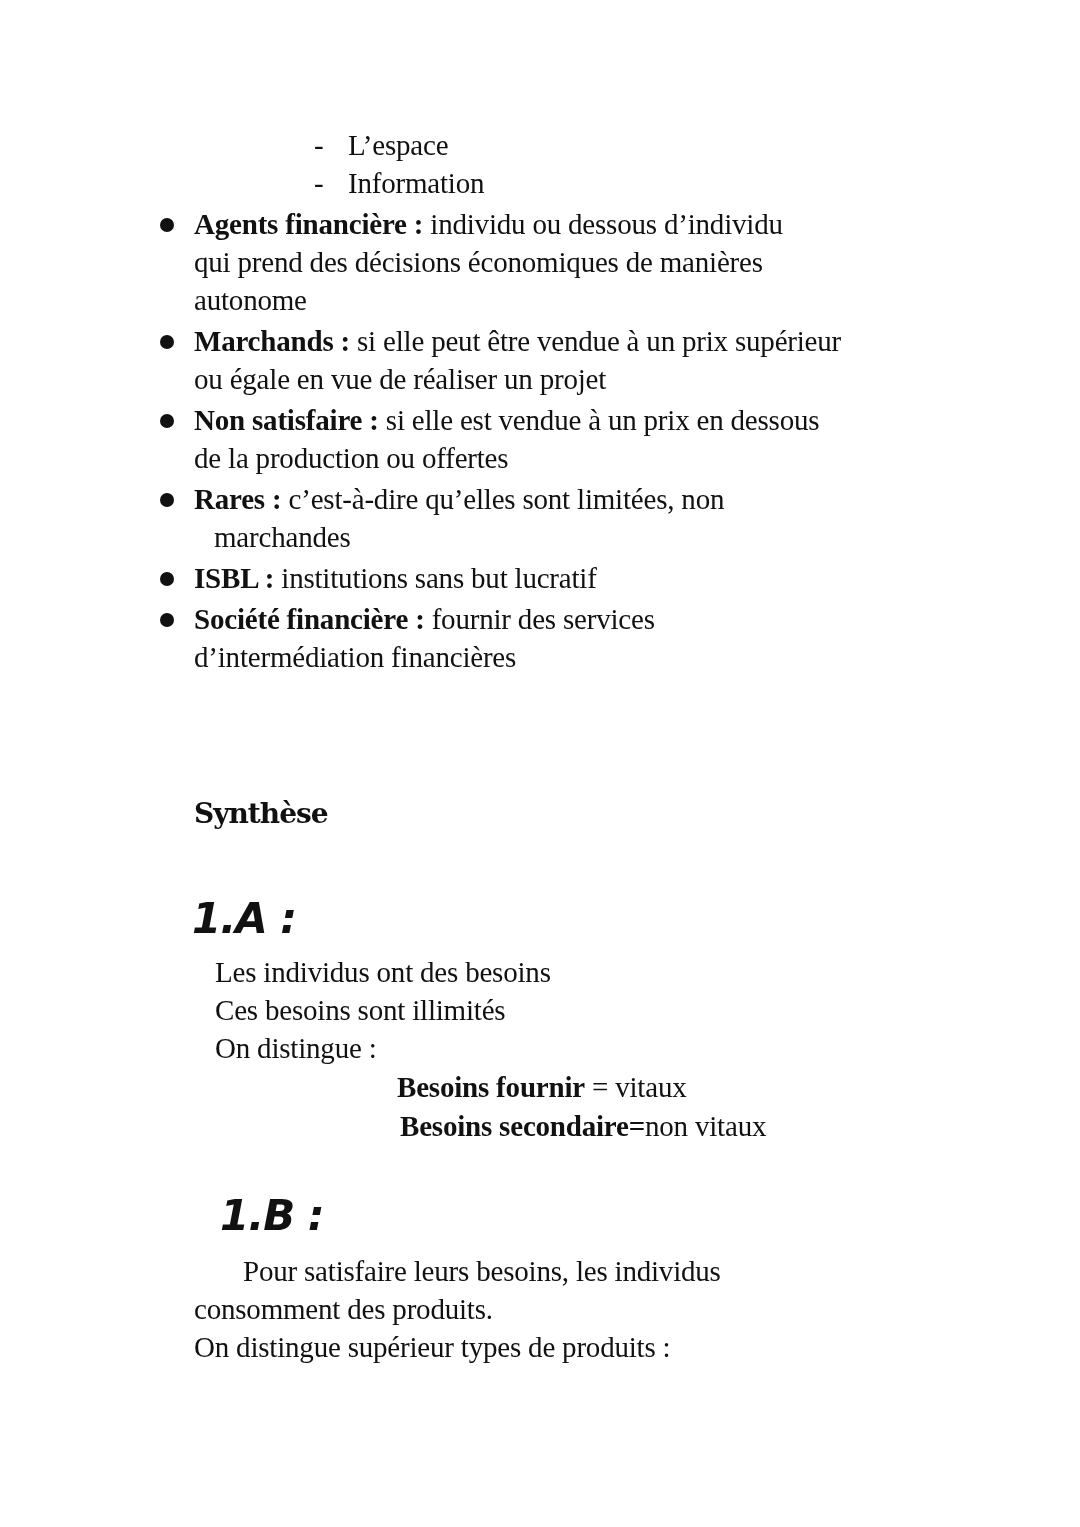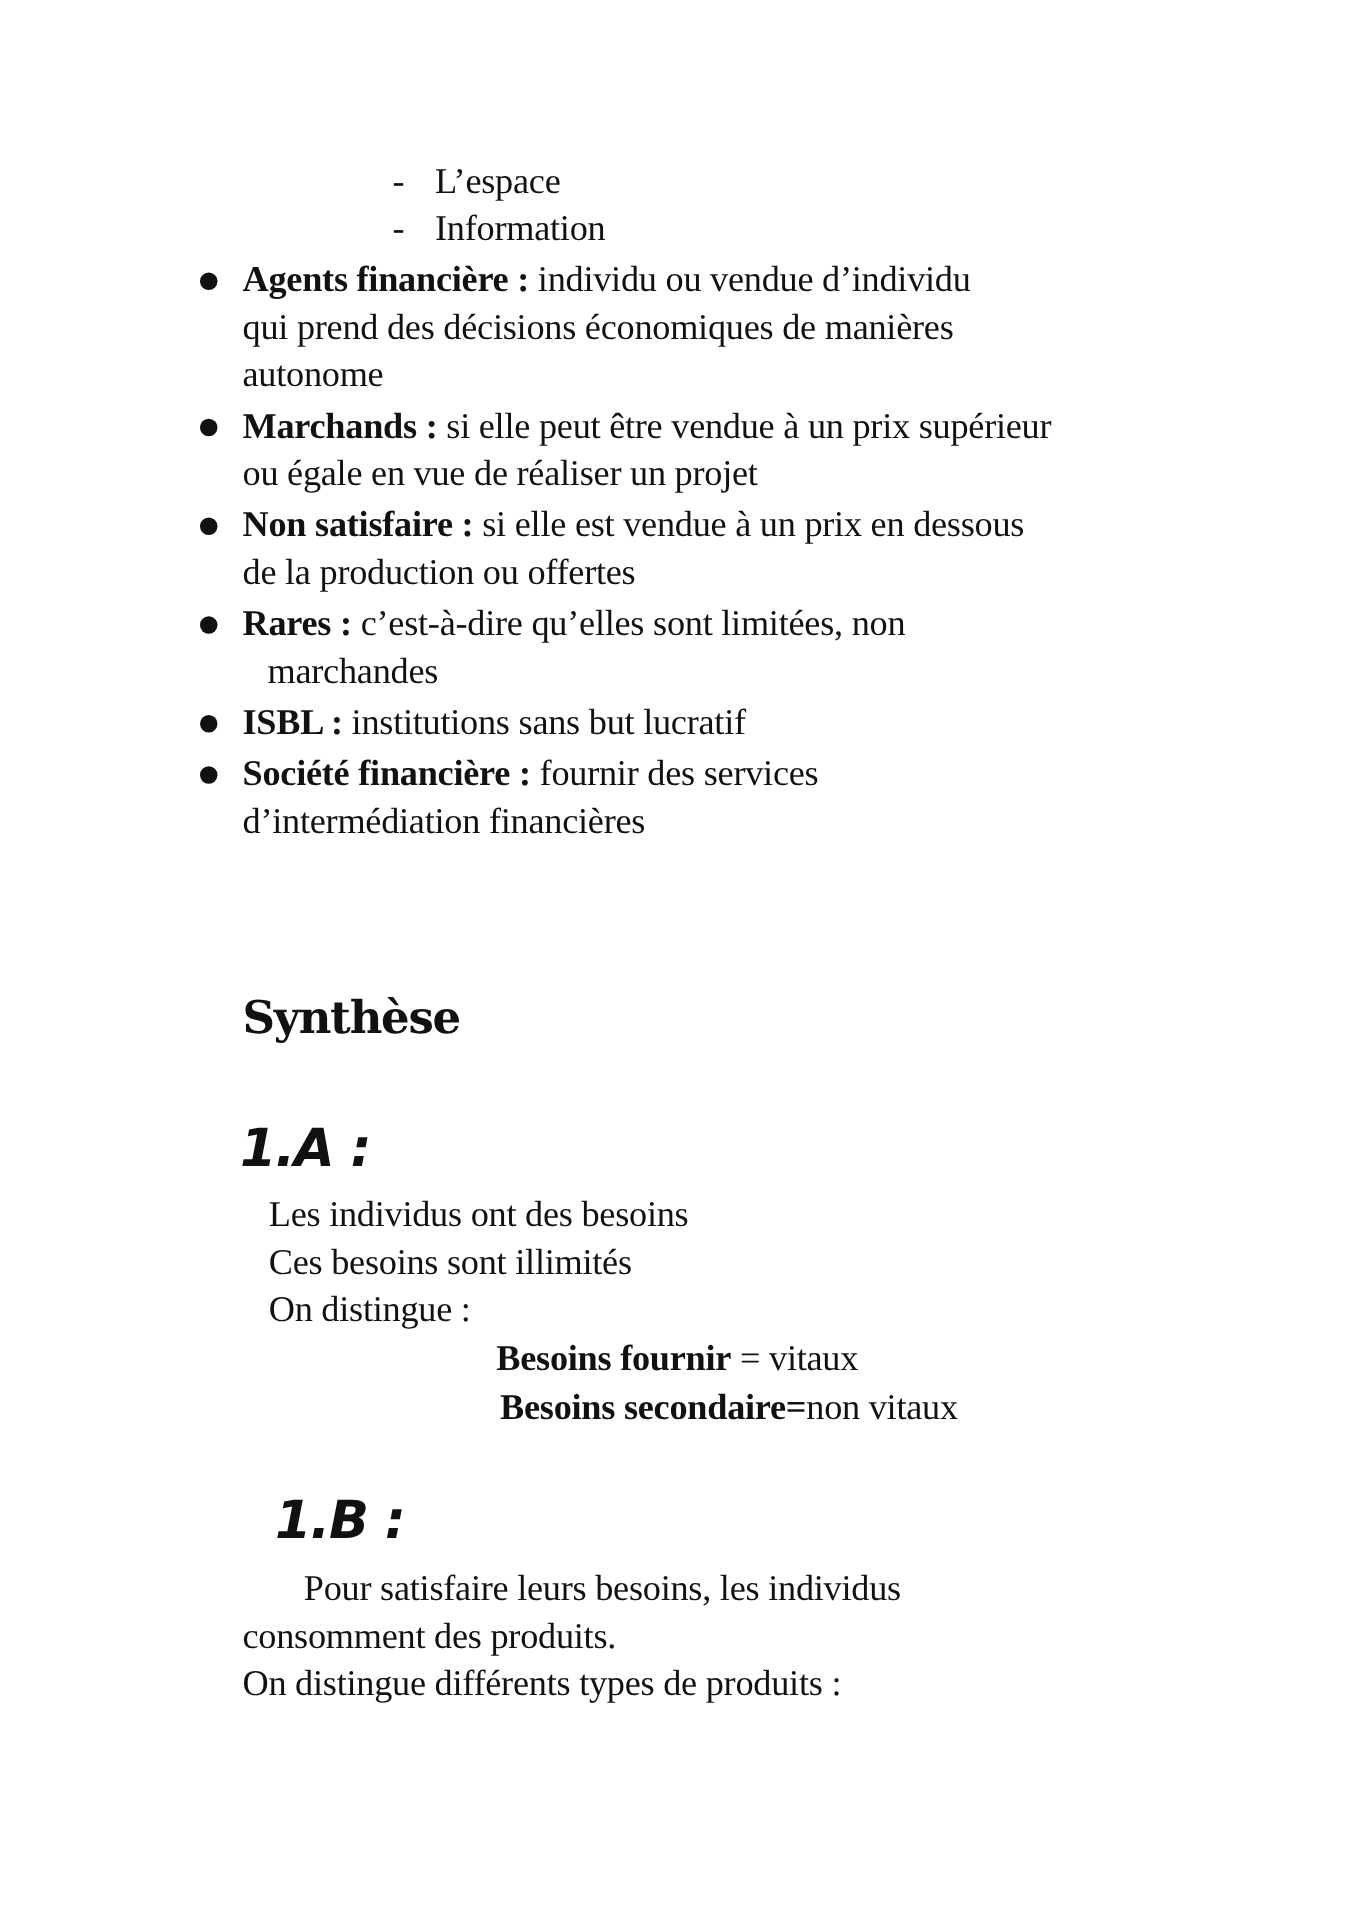--- a/index.html
+++ b/index.html
@@ -36,21 +36,21 @@
       height: 14px;
       border-radius: 50%;
       background: #111111;
     }
     .heading-synthese {
       position: absolute;
       left: 194px;
       top: 792px;
       font-family: "DejaVu Serif", serif;
       font-weight: bold;
-      font-size: 36px;
+      font-size: 28px;
       letter-spacing: -1px;
       line-height: 44px;
     }
     .heading-sub {
       position: absolute;
       left: 192px;
       font-family: "DejaVu Sans", sans-serif;
       font-weight: bold;
       font-size: 42px;
       font-style: italic;
@@ -70,21 +70,21 @@
   <div class="line" style="left:314px; top:164px;">
     <span>-</span>
     <span style="position:absolute; left:34px;">Information</span>
   </div>
 
   <div>
 
     <div>
       <span class="bullet" style="top:218px;"></span>
       <div class="line" style="left:194px; top:205px;">
-        <span class="b">Agents financière :</span><span> individu ou vendue d’individu</span>
+        <span class="b">Agents financière :</span><span> individu ou dessous d’individu</span>
       </div>
       <div class="line" style="left:194px; top:243px;">qui prend des décisions économiques de manières</div>
       <div class="line" style="left:194px; top:281px;">autonome</div>
     </div>
 
     <div>
       <span class="bullet" style="top:335px;"></span>
       <div class="line" style="left:194px; top:322px;">
         <span class="b">Marchands :</span><span> si elle peut être vendue à un prix supérieur</span>
       </div>
@@ -133,15 +133,15 @@
   <div class="line" style="left:397px; top:1068px;">
     <span class="b">Besoins fournir</span><span style="white-space:pre;"> = </span><span>vitaux</span>
   </div>
   <div class="line" style="left:400px; top:1107px;">
     <span class="b">Besoins secondaire</span><span class="b">=</span><span>non vitaux</span>
   </div>
 
   <div class="heading-sub" style="top:1194px;margin-left:28px;">1.B :</div>
   <div class="line" style="left:243px; top:1252px;">Pour satisfaire leurs besoins, les individus</div>
   <div class="line" style="left:194px; top:1290px;">consomment des produits.</div>
-  <div class="line" style="left:194px; top:1328px;">On distingue différents types de produits :</div>
+  <div class="line" style="left:194px; top:1328px;">On distingue supérieur types de produits :</div>
 
 </div>
 
 </body></html>

